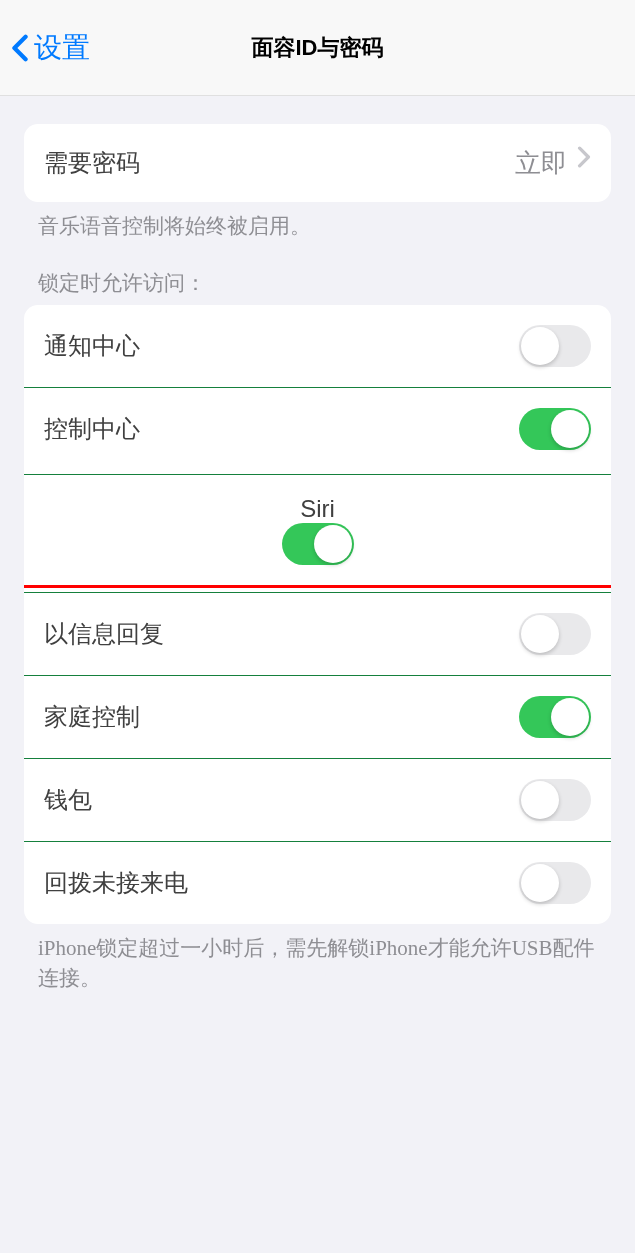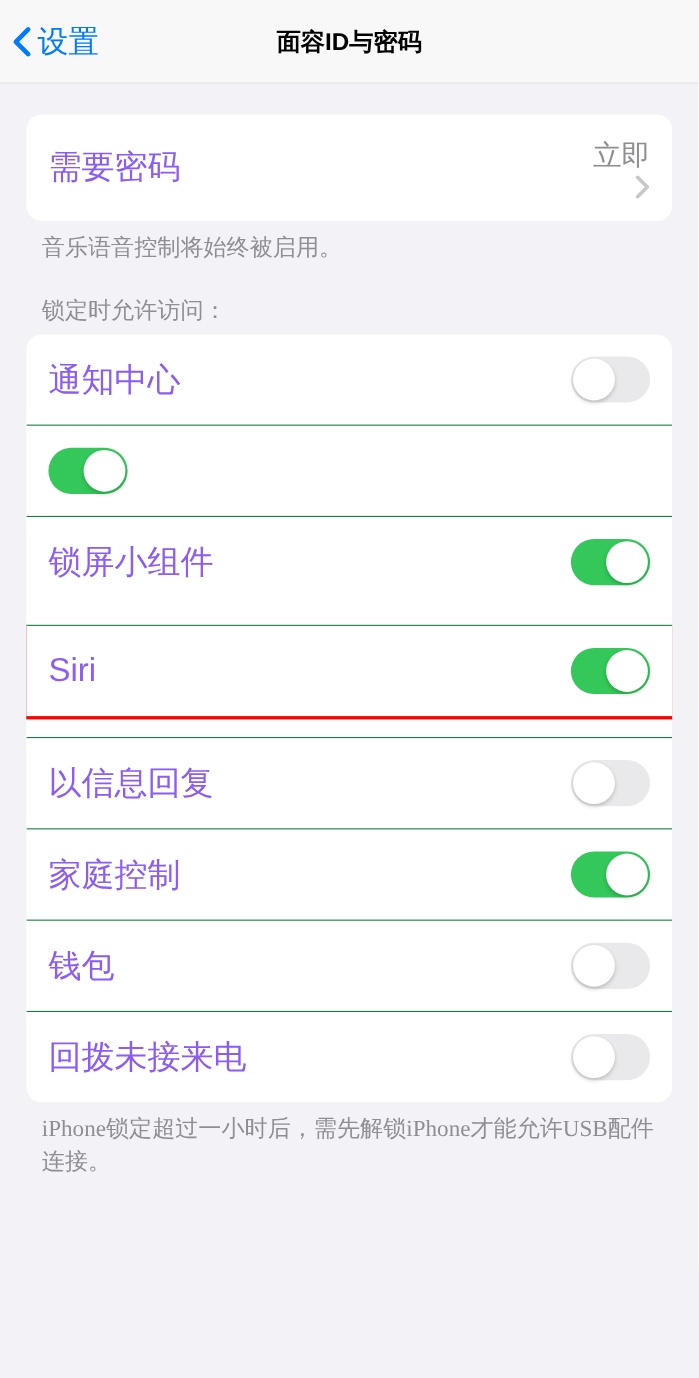--- a/index.html
+++ b/index.html
@@ -9,21 +9,21 @@
     }
     body {
       font-family: -apple-system, BlinkMacSystemFont, "Helvetica Neue", sans-serif;
       background: #f2f2f7;
       width: 635px;
       height: 1253px;
       overflow: hidden;
     }
     .navbar {
       background: #f8f8f8;
-      height: 76px;
+      height: 96px;
       display: flex;
       align-items: center;
       border-bottom: 1px solid #e0e0e0;
       position: relative;
       padding: 0 10px;
     }
     .back-btn {
       display: flex;
       align-items: center;
       color: #007aff;
@@ -59,29 +59,28 @@
       display: flex;
       align-items: center;
       justify-content: space-between;
       padding: 20px 20px;
       min-height: 78px;
     }
     .row + .row {
       border-top: 1px solid #15803d;
     }
     .row-label {
-      font-size: 30px;
-      color: #8b5cf6;
+      font-size: 24px;
+      color: #404040;
     }
     .row-value {
       display: flex;
-      align-items: flex-end;
+      align-items: flex-start;
       color: #8e8e93;
       font-size: 26px;
-      flex-direction: column;
     }
     .chevron-right {
       width: 14px;
       height: 22px;
       margin-left: 10px;
     }
     .toggle {
       width: 72px;
       height: 42px;
       border-radius: 21px;
@@ -119,21 +118,22 @@
     .header-text {
       margin: 28px 38px 8px 38px;
       font-size: 21px;
       color: #8e8e93;
     }
     .group-header-spacing {
       margin-top: 8px;
     }
     .inner-highlight {
       border: 3px solid #ff0000;
-      margin: 16px -3px;
+      margin: 4px -3px;
+      flex-direction: column;
     }
   </style>
 </head>
 <body>
 
 <div class="navbar">
   <div class="back-btn">
     <svg class="back-chevron" viewBox="0 0 12 20">
       <polyline points="10,2 2,10 10,18" fill="none" stroke="#007aff" stroke-width="3" stroke-linecap="round" stroke-linejoin="round"></polyline>
     </svg>
@@ -162,26 +162,21 @@
   <div class="header-text">锁定时允许访问：</div>
 
   <div class="group group-header-spacing">
     <div class="row">
       <span class="row-label">通知中心</span>
       <div class="toggle off">
           <div class="toggle-knob"></div>
         </div>
     </div>
     <div class="row">
-      <div class="toggle on">
-          <div class="toggle-knob"></div>
-        </div>
-    </div>
-    <div class="row">
-      <span class="row-label">锁屏小组件</span>
+      <span class="row-label">控制中心</span>
       <div class="toggle on">
           <div class="toggle-knob"></div>
         </div>
     </div>
     <div class="row inner-highlight">
       <span class="row-label">Siri</span>
       <div class="toggle on">
           <div class="toggle-knob"></div>
         </div>
     </div>

